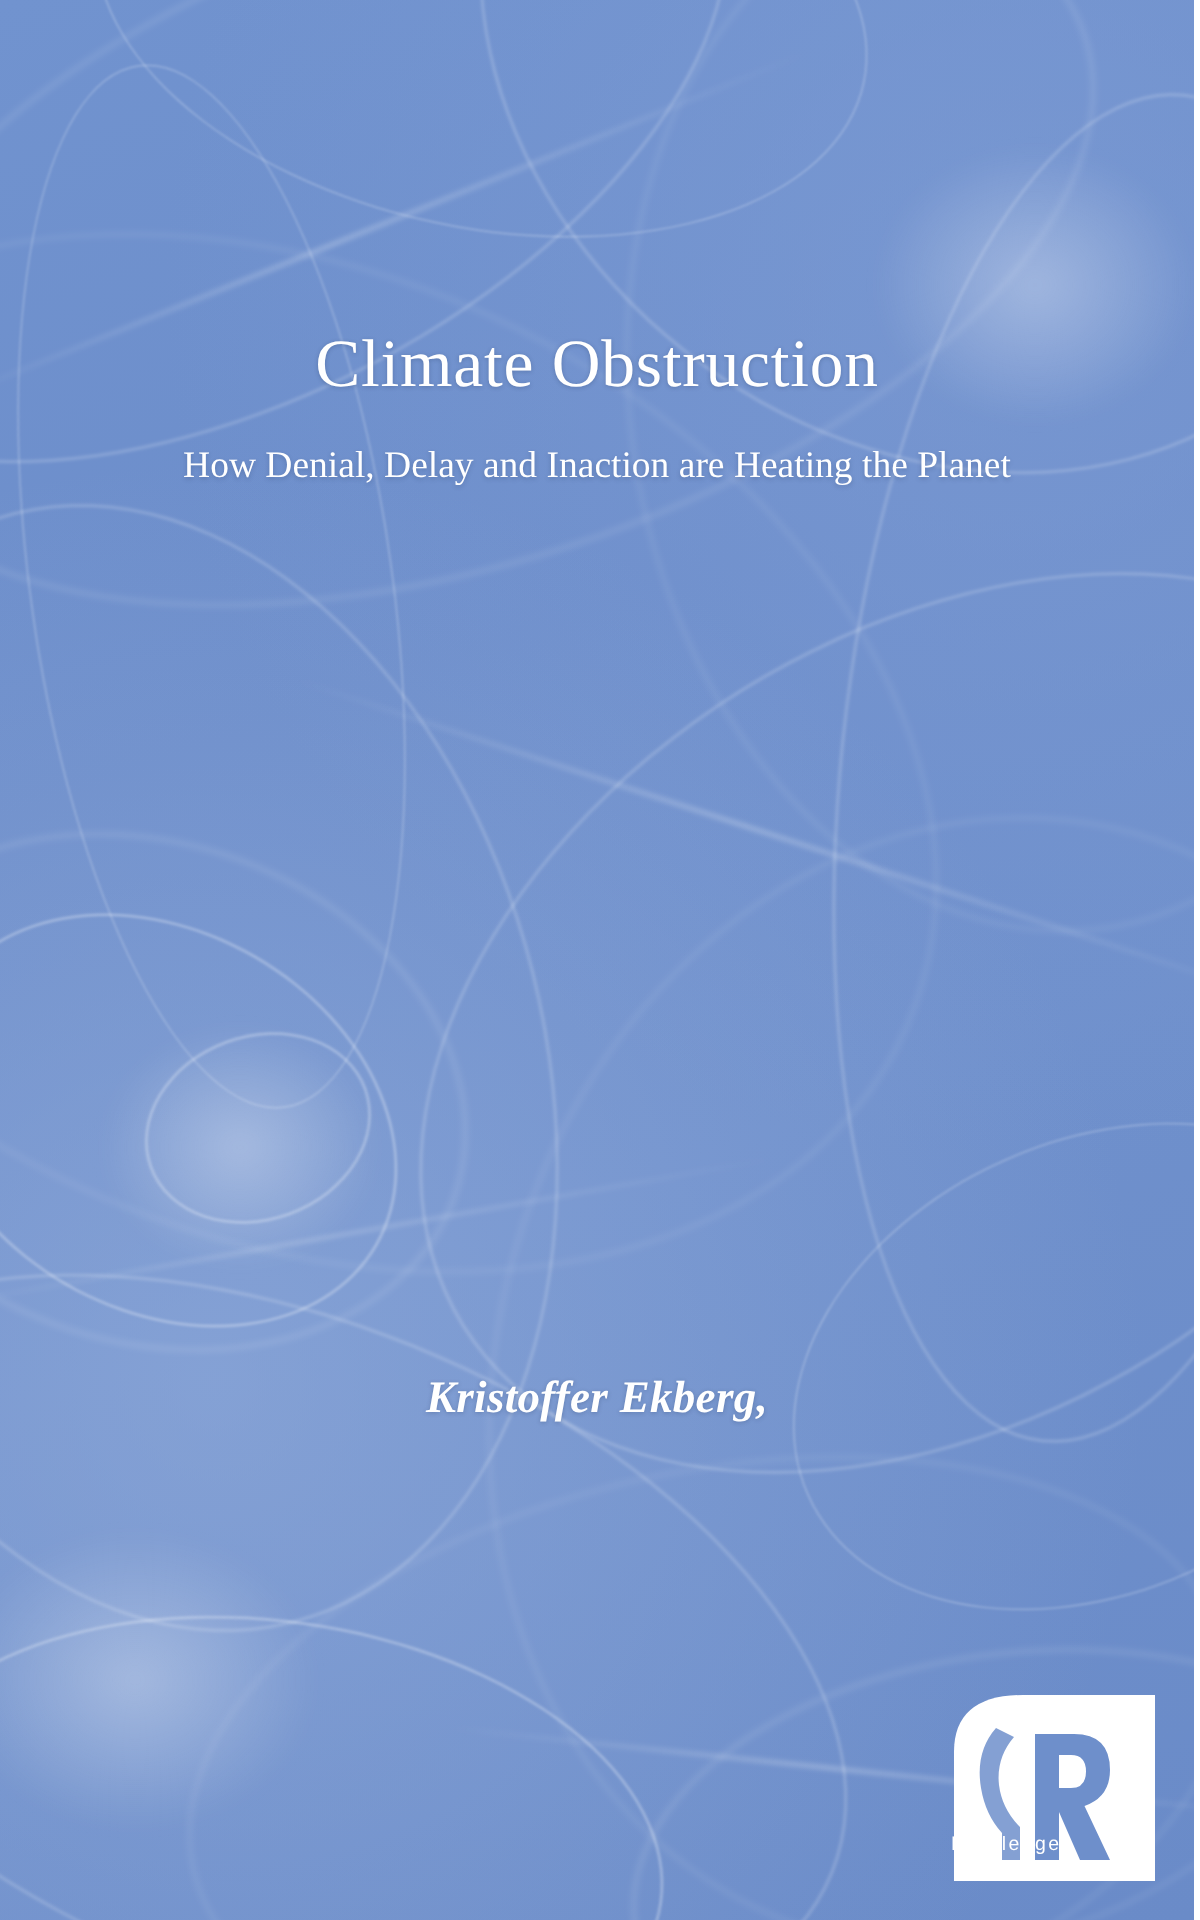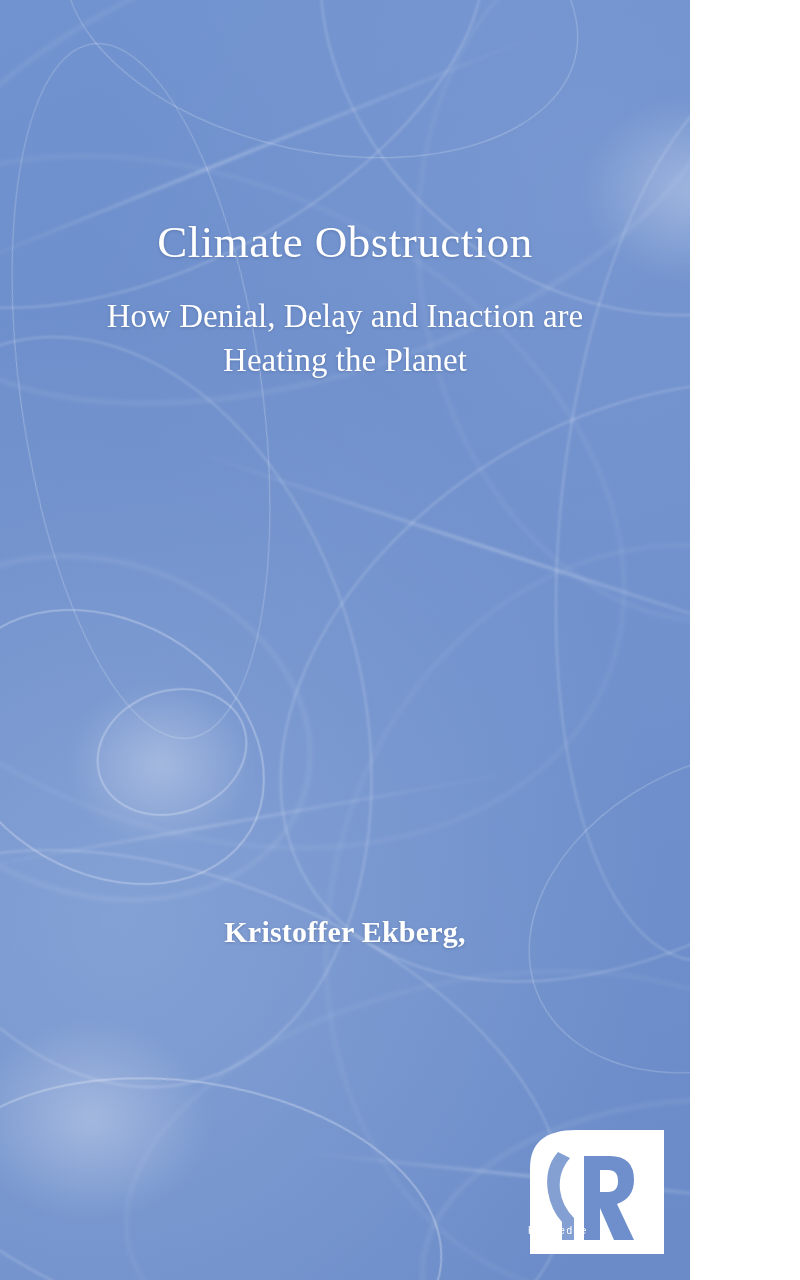--- a/index.html
+++ b/index.html
@@ -2,21 +2,21 @@
 <html><head>
 <meta charset="utf-8">
 <style>
   html, body {
     margin: 0;
     padding: 0;
     background: #ffffff;
   }
   #cover {
     position: relative;
-    width: 690px;
+    width: 796px;
     height: 1280px;
     overflow: hidden;
     background: #14532d;
     font-family: "Liberation Serif", serif;
   }
 
   
   #bg-base {
     position: absolute;
     inset: 0;
@@ -66,36 +66,37 @@
   }
   #book-title {
     font-size: 45px;
     line-height: 1.1;
     letter-spacing: 0.5px;
     margin: 0 0 26px 0;
     font-weight: normal;
     text-shadow: 0 1px 3px rgba(40,60,100,0.30);
   }
   #book-subtitle {
-    font-size: 33px;
+    font-size: 25px;
     line-height: 1.36;
     margin: 0;
     font-weight: normal;
     text-shadow: 0 1px 3px rgba(40,60,100,0.28);
   }
 
   #authors-block {
     position: absolute;
     left: 0;
     right: 0;
     top: 910px;
     text-align: center;
     color: #ffffff;
     padding: 0 18px;
     box-sizing: border-box;
+    font-style: italic;
   }
   .author-line {
     font-size: 30px;
     line-height: 1.47;
     font-weight: bold;
     letter-spacing: 0.2px;
     text-shadow: 0 1px 3px rgba(40,60,100,0.30);
   }
 
   
@@ -105,21 +106,21 @@
     bottom: 18px;
     width: 150px;
     height: 140px;
   }
   #publisher-logo svg { display: block; }
   #publisher-name {
     position: absolute;
     left: 6px;
     bottom: 26px;
     color: #ffffff;
-    font-size: 10px;
+    font-size: 13px;
     letter-spacing: 1.6px;
     font-family: "Liberation Sans", sans-serif;
   }
 </style>
 </head>
 <body>
 
 <div id="cover">
 
   <div id="bg-base"></div>

